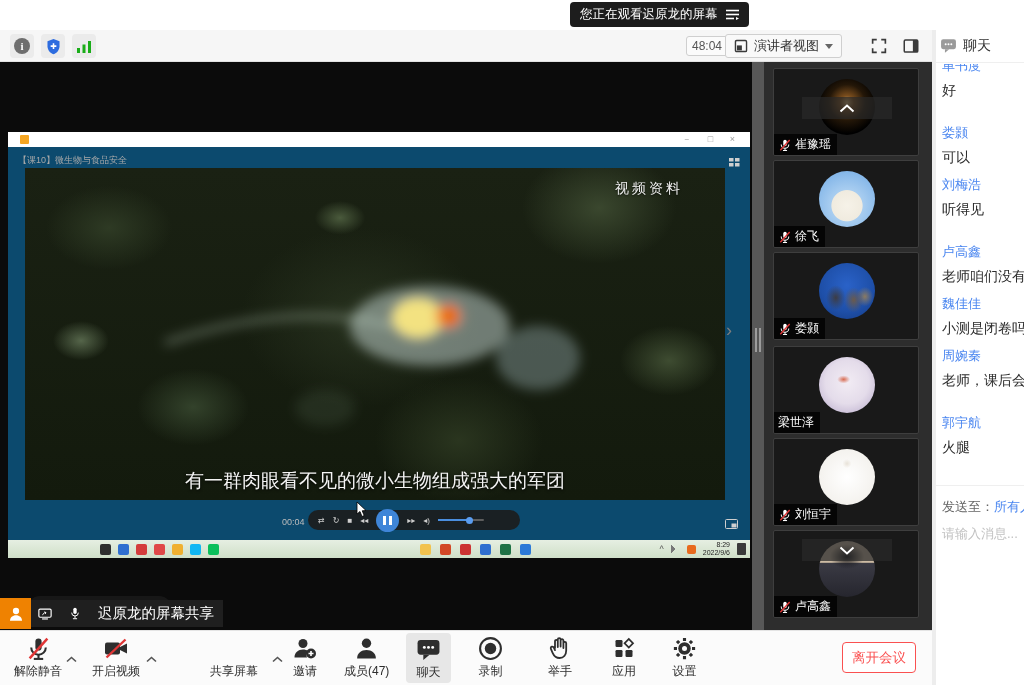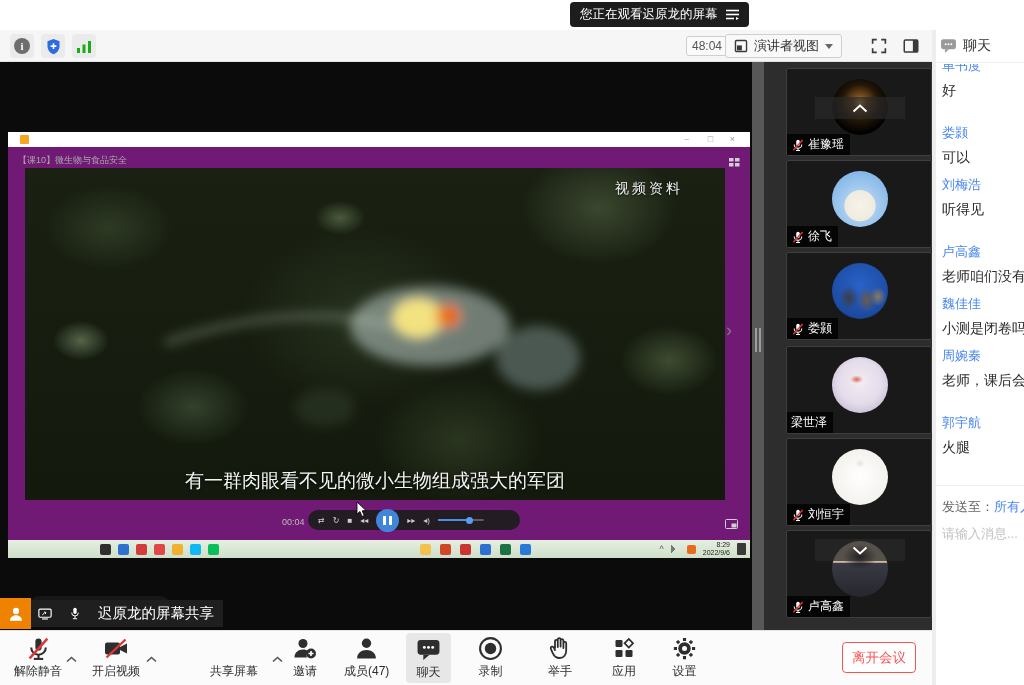--- a/index.html
+++ b/index.html
@@ -25,21 +25,21 @@
   .caret-down { width:0; height:0; border-left:4px solid transparent; border-right:4px solid transparent; border-top:5px solid #666; }
   .fs-btn { right:44px; top:7px; }
   .panel-btn { right:12px; top:7px; }
 
   
   .stage { left:0; top:62px; width:752px; height:568px; background:#0b0b0b; }
   .swindow { left:8px; top:70px; width:742px; height:426px; background:#000; }
   .wtitlebar { left:0; top:0; width:742px; height:15px; background:#fff; display:flex; align-items:center; }
   .worange { width:9px; height:9px; background:#f5a623; margin-left:12px; border-radius:1px; }
   .wctrls { position:absolute; right:8px; top:1px; color:#9a9a9a; font-size:9px; letter-spacing:7px; }
-  .player { left:0; top:15px; width:742px; height:393px; background:#701a75; }
+  .player { left:0; top:15px; width:742px; height:393px; background:#0c4a6e; }
   .ptitle { left:10px; top:7px; color:#a9a9a9; font-size:9px; }
   .pgrid { right:10px; top:6px; }
   .video { left:17px; top:21px; width:700px; height:332px; overflow:hidden;
     background:
       radial-gradient(90px 60px at 12% 18%, #2e3a24 0%, rgba(0,0,0,0) 70%),
       radial-gradient(110px 80px at 82% 12%, #3a472e 0%, rgba(0,0,0,0) 70%),
       radial-gradient(80px 55px at 24% 72%, #33422b 0%, rgba(0,0,0,0) 70%),
       radial-gradient(120px 90px at 62% 82%, #2a351f 0%, rgba(0,0,0,0) 70%),
       radial-gradient(70px 50px at 92% 58%, #3e4c31 0%, rgba(0,0,0,0) 70%),
       radial-gradient(40px 28px at 8% 52%, #55654a 0%, rgba(0,0,0,0) 70%),
@@ -80,21 +80,21 @@
   .share-badge { left:0px; top:598px; display:flex; z-index:5; }
   .sb-orange { width:31px; height:31px; background:#ef8201; display:flex; align-items:center; justify-content:center; }
   .sb-label { height:27px; margin-top:2px; background:#1f1f1f; display:flex; align-items:center; gap:18px; padding:0 9px 0 7px; }
   .sb-label span { color:#fff; font-size:14.5px; }
 
   
   .divider1 { left:752px; top:62px; width:12px; height:568px; background:#585858; }
   .d1-handle { position:absolute; left:3px; top:266px; width:6px; height:24px;
     border-left:2px solid #9c9c9c; border-right:2px solid #9c9c9c; }
   .participants { left:764px; top:62px; width:168px; height:568px; background:#2d2d2d; }
-  .ptile { position:absolute; left:22px; width:146px; height:88px; background:#191919; border:1px solid #3e3e3e; border-radius:2px; overflow:hidden; }
+  .ptile { position:absolute; left:9px; width:146px; height:88px; background:#191919; border:1px solid #3e3e3e; border-radius:2px; overflow:hidden; }
   .pavatar { position:absolute; left:45px; top:10px; width:56px; height:56px; border-radius:50%; }
   .pname { position:absolute; left:0; bottom:0; background:rgba(0,0,0,.78); height:21px; display:flex; align-items:center; gap:3px; padding:0 6px 0 4px; }
   .pname span { color:#fff; font-size:12px; }
   .scrollbar-up, .scrollbar-dn { position:absolute; left:28px; width:90px; height:22px; background:rgba(40,40,40,.72); display:flex; align-items:center; justify-content:center; }
   .av1 { background:radial-gradient(circle at 50% 42%, #d8b276 0%, #7a4d1d 16%, #241708 42%, #000 72%); }
   .av2 { background:radial-gradient(circle at 50% 62%, #f6f2e8 0%, #f0ebdf 34%, #a8cdf0 36%, #6fa9e4 100%); }
   .av3 { background:radial-gradient(14px 18px at 30% 62%, #3c3c44 0%, rgba(0,0,0,0) 70%),
                radial-gradient(14px 18px at 62% 66%, #6a5a4c 0%, rgba(0,0,0,0) 70%),
                radial-gradient(12px 14px at 82% 60%, #8a7a62 0%, rgba(0,0,0,0) 70%),
                radial-gradient(circle at 50% 40%, #2a62c8 0%, #1e4fa8 60%, #143a82 100%); }

